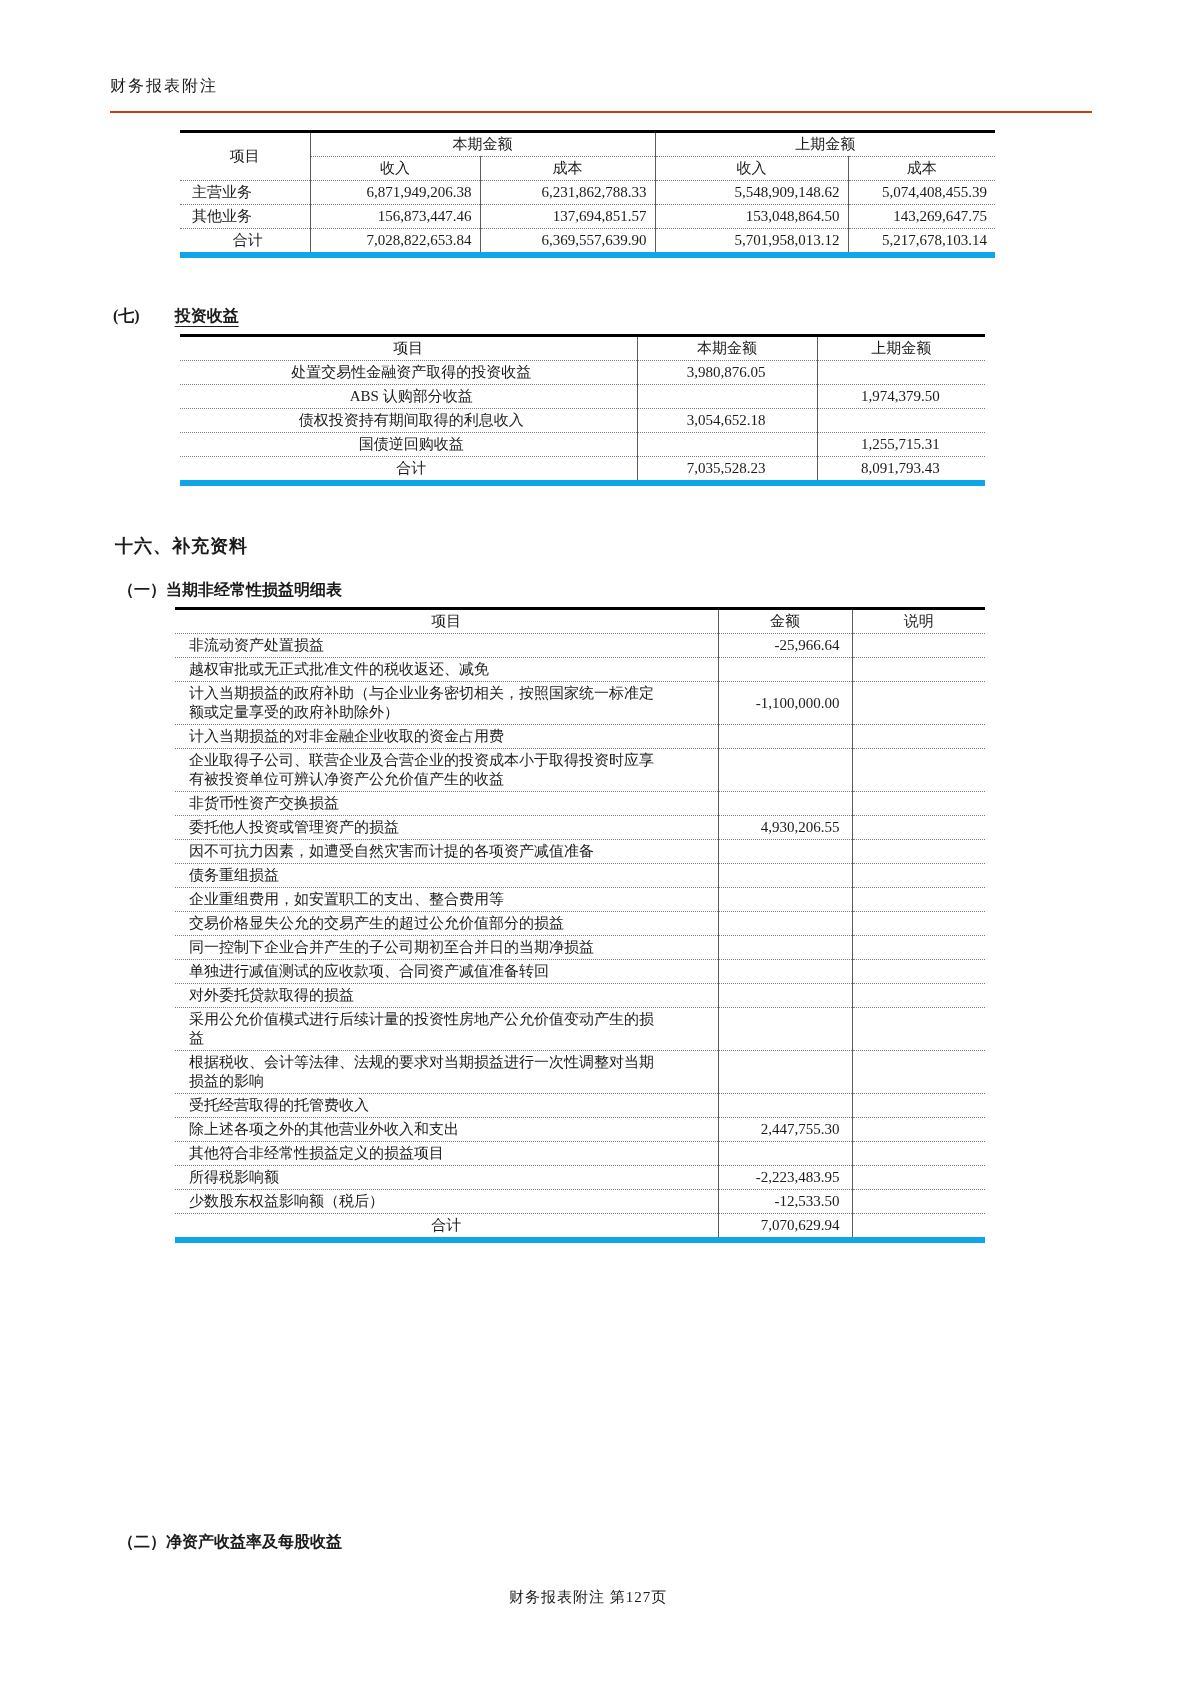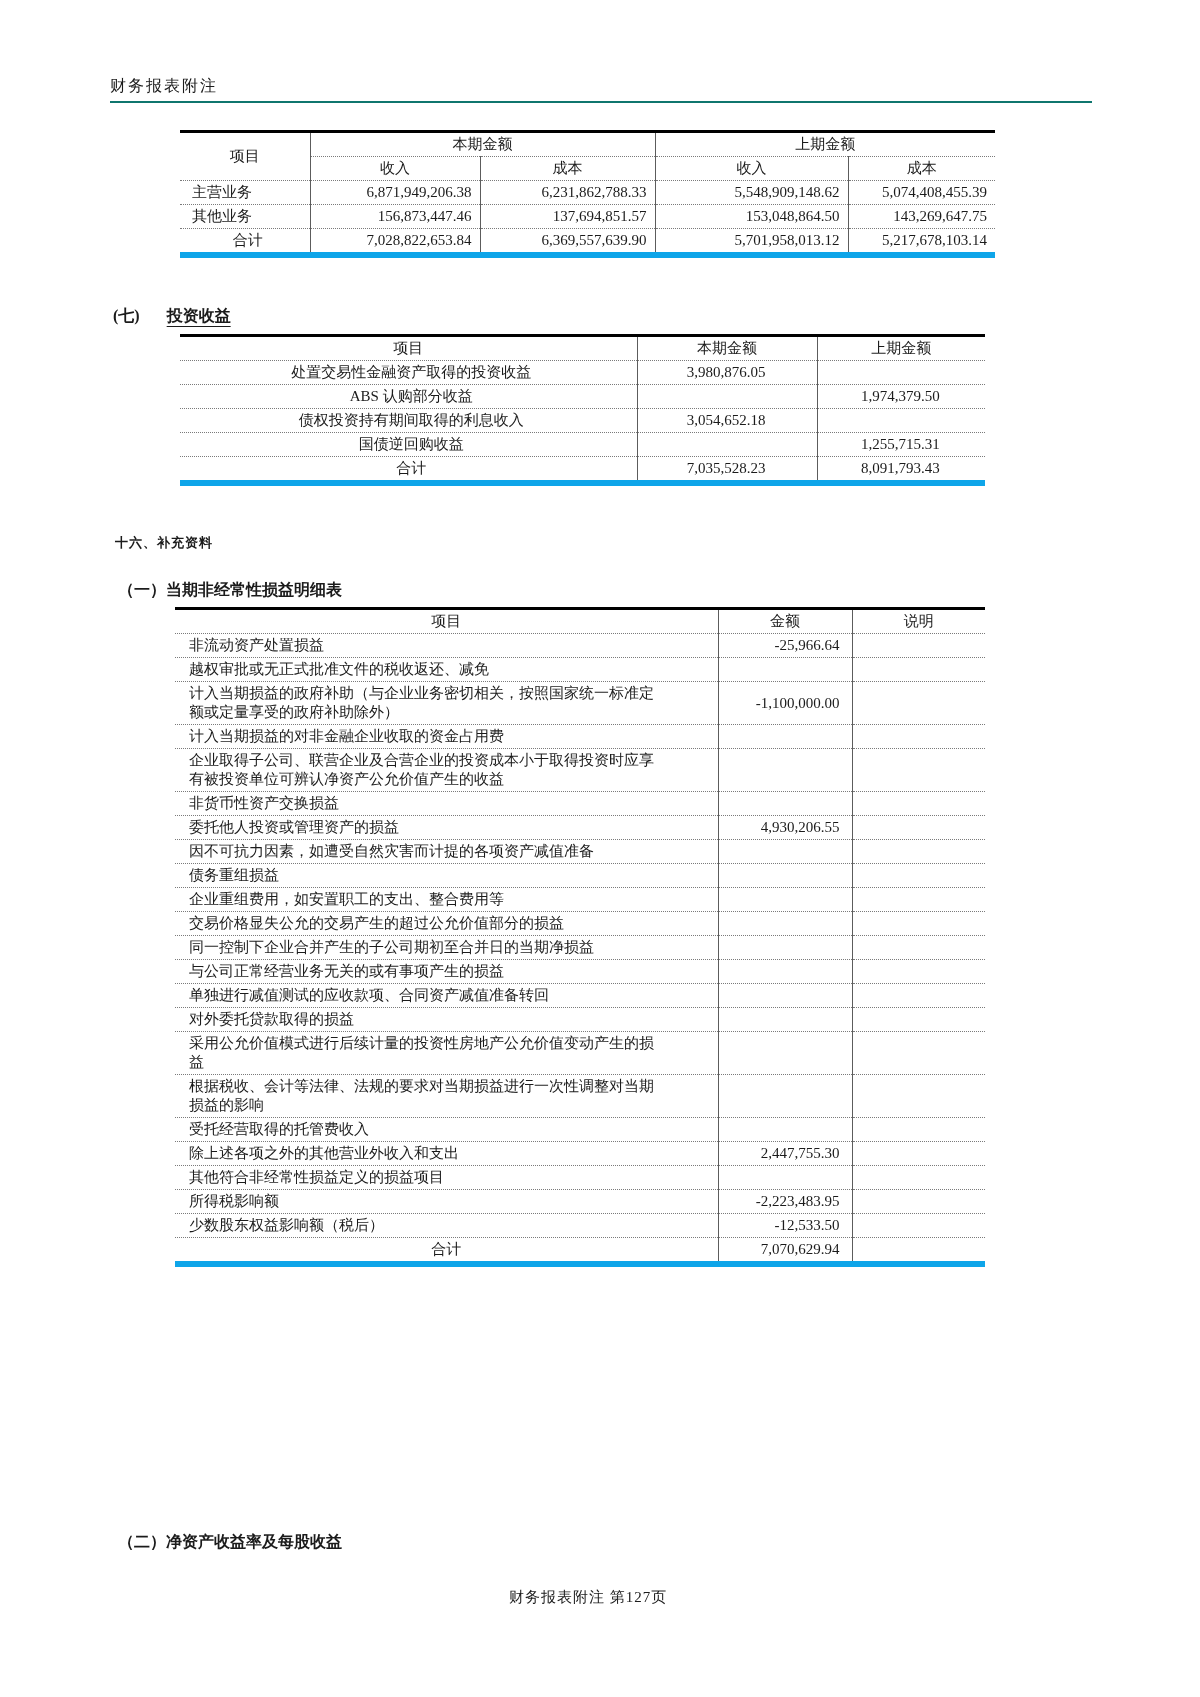--- a/index.html
+++ b/index.html
@@ -7,22 +7,22 @@
   body {
     width: 1200px; height: 1697px; position: relative;
     font-family: "Liberation Serif", "DejaVu Serif", serif;
     color: #1b1b1b;
   }
   .page { position:absolute; inset:0; }
 
   
   .page-header {
     position:absolute; left:110px; top:76px; width:982px;
-    font-size:16px; letter-spacing:2px; padding-bottom:4px;
-    border-bottom:2px solid #0f766e;
+    font-size:16px; letter-spacing:2px; padding-bottom:14px;
+    border-bottom:2px solid #c2410c;
   }
 
   
   table {
     position:absolute; border-collapse:collapse; table-layout:fixed;
     border-top:3px solid #000; border-bottom:6px solid #0ea5e9;
     font-size:15px;
   }
   th, td {
     font-weight:normal; line-height:19px; padding:2px 6px;
@@ -34,27 +34,27 @@
   .ctr { text-align:center; }
   .num { text-align:right; padding-right:8px; }
 
   
   .tbl1 { left:180px; top:130px; width:815px; }
   .tbl1 td { padding-left:12px; }
   .tbl1 td.num { padding-left:4px; }
 
   
   .sec7 { position:absolute; left:113px; top:306px; font-size:16px; font-weight:bold; }
-  .sec7 .sec-title { margin-left:27px; text-decoration:underline; text-underline-offset:5px; }
+  .sec7 .sec-title { margin-left:35px; text-decoration:underline; text-underline-offset:5px; }
 
   .tbl2 { left:180px; top:334px; width:805px; }
   .tbl2 td { padding-left:12px;text-align:center; }
   .tbl2 td.num { padding-left:4px; padding-right:6px; }
 
-  .sec16 { position:absolute; left:115px; top:534px; font-size:13px; font-weight:bold; letter-spacing:1px; }
+  .sec16 { position:absolute; left:115px; top:534px; font-size:18px; font-weight:bold; letter-spacing:1px; }
   .sub1  { position:absolute; left:118px; top:580px; font-size:16px; font-weight:bold;text-align:center; }
   .sub2  { position:absolute; left:118px; top:1532px; font-size:16px; font-weight:bold; }
 
   .tbl3 { left:175px; top:607px; width:810px; }
   .tbl3 td.item { padding-left:14px; padding-right:55px; }
   .tbl3 td.num  { padding-right:12px; }
 
   
   .page-footer {
     position:absolute; left:0; top:1588px; width:1120px;
@@ -225,25 +225,20 @@
       <td class="item">交易价格显失公允的交易产生的超过公允价值部分的损益</td>
       <td class="num bl"></td>
       <td class="bl"></td>
     </tr>
     <tr>
       <td class="item">同一控制下企业合并产生的子公司期初至合并日的当期净损益</td>
       <td class="num bl"></td>
       <td class="bl"></td>
     </tr>
     <tr>
-      <td class="item">与公司正常经营业务无关的或有事项产生的损益</td>
-      <td class="num bl"></td>
-      <td class="bl"></td>
-    </tr>
-    <tr>
       <td class="item">单独进行减值测试的应收款项、合同资产减值准备转回</td>
       <td class="num bl"></td>
       <td class="bl"></td>
     </tr>
     <tr>
       <td class="item">对外委托贷款取得的损益</td>
       <td class="num bl"></td>
       <td class="bl"></td>
     </tr>
     <tr>

